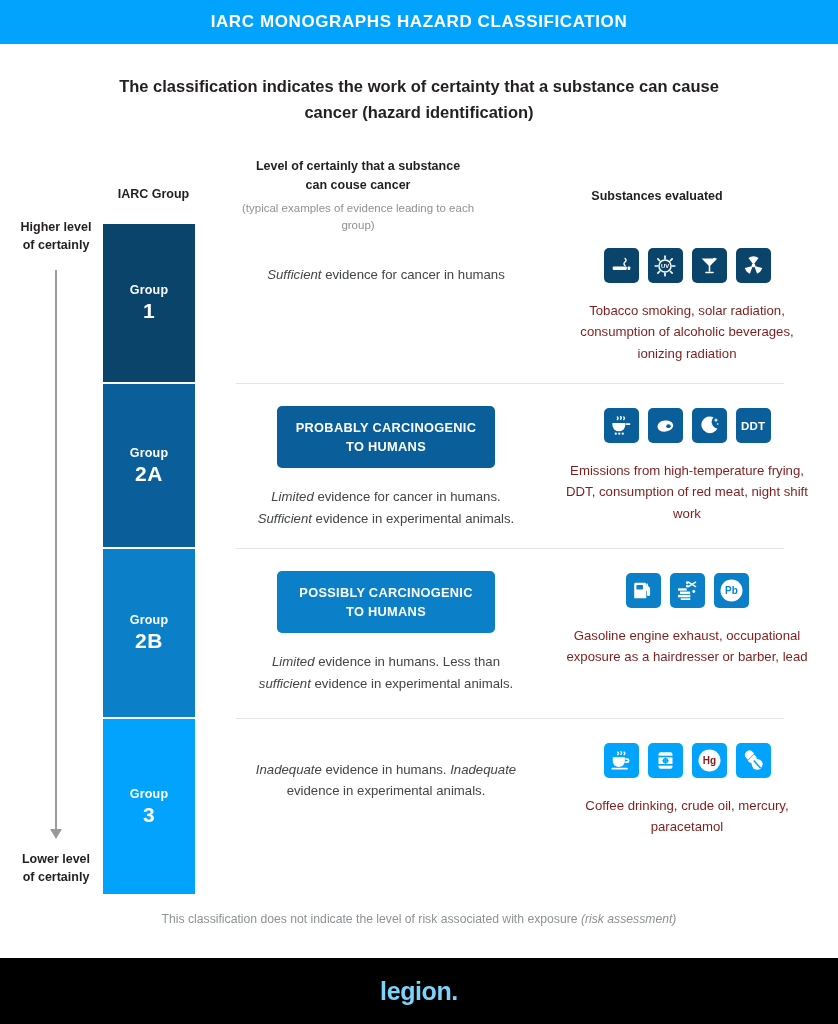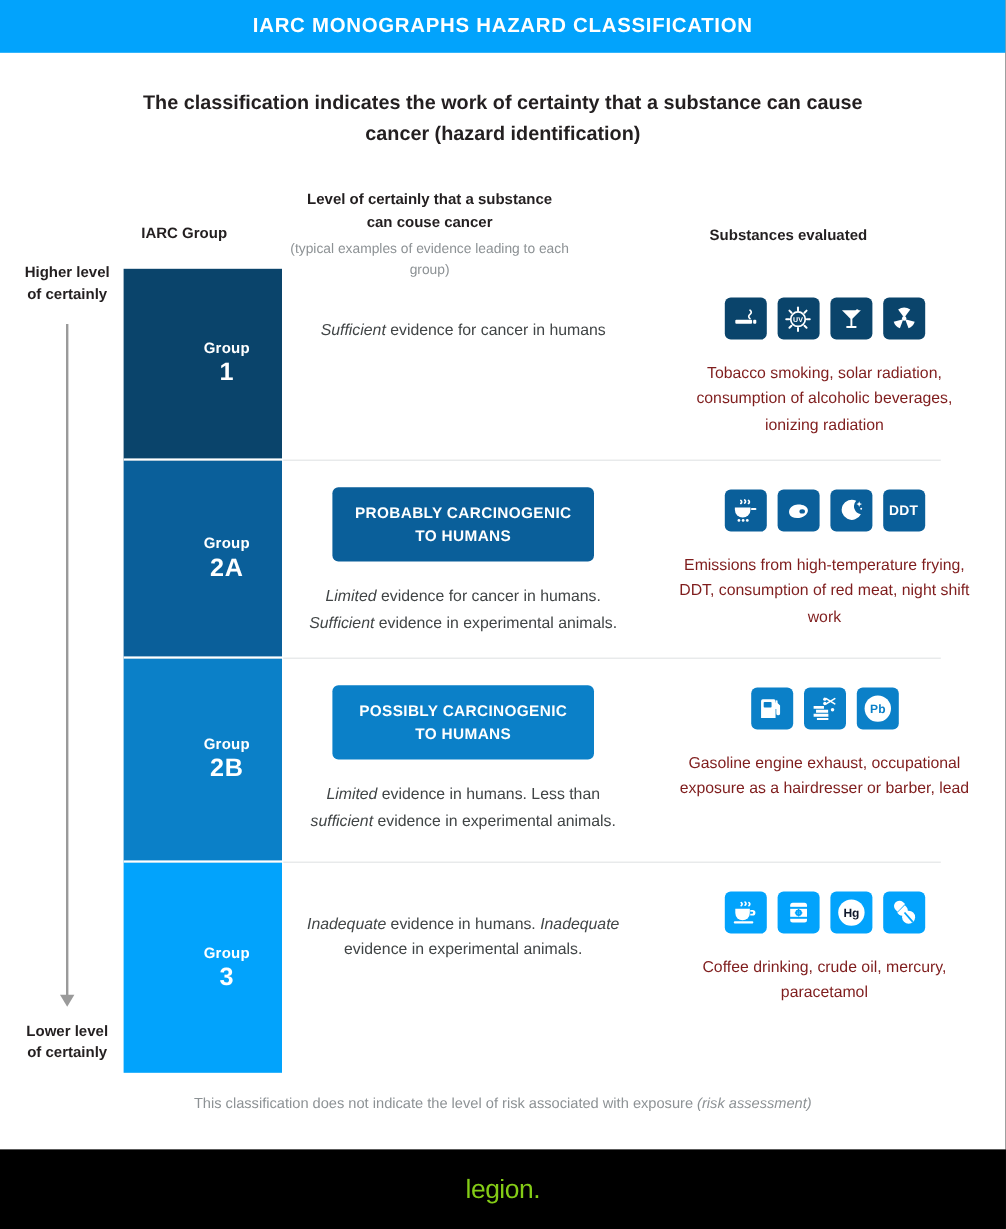--- a/index.html
+++ b/index.html
@@ -171,21 +171,20 @@
     left: 103px;
     top: 0;
     width: 92px;
     bottom: 0;
     border-bottom: 2px solid #ffffff;
     display: flex;
     flex-direction: column;
     align-items: center;
     justify-content: center;
     color: #ffffff;
-    padding-left: 40px;
   }
   .row:last-child .bar { border-bottom: none; }
   .bar-word {
     font-size: 12.5px;
     font-weight: bold;
     letter-spacing: 0.2px;
   }
   .bar-num {
     font-size: 21px;
     font-weight: bold;
@@ -273,23 +272,23 @@
     left: 0;
     top: 958px;
     width: 838px;
     height: 66px;
     background: #000000;
     display: flex;
     align-items: center;
     justify-content: center;
   }
   .logo {
-    color: #84cc16;
-    font-size: 22px;
-    font-weight: normal;
+    color: #7dd3fc;
+    font-size: 25px;
+    font-weight: bold;
     letter-spacing: -0.4px;
   }
 </style>
 </head>
 <body>
 
 <div class="page">
   <div class="card">
 
     <div class="header-band">
@@ -510,21 +509,21 @@
                     <rect x="2.8" y="16" width="18.4" height="1.9" fill="#02a3fc"></rect>
                     <circle cx="12" cy="12.2" r="3.1" fill="#02a3fc"></circle>
                     <circle cx="12" cy="12.2" r="1.3" fill="#ffffff"></circle>
                     <g stroke="#02a3fc" stroke-width="1.1">
                       <line x1="12" y1="8.6" x2="12" y2="15.8"></line>
                       <line x1="8.4" y1="12.2" x2="15.6" y2="12.2"></line>
                     </g>
                   </g>
                 </svg>
               </div>
-              <div class="ibox" style="background: rgb(2, 163, 252); color: #0f172a;">
+              <div class="ibox" style="background: rgb(2, 163, 252); color: #7f1d1d;">
                 <svg width="27" height="27" viewBox="0 0 28 28">
                   <circle cx="14" cy="14" r="11.4" fill="#ffffff"></circle>
                   <text x="14" y="17.9" text-anchor="middle" font-size="10.4" font-weight="bold" font-family="Liberation Sans, sans-serif" fill="currentColor">Hg</text>
                 </svg>
               </div>
               <div class="ibox" style="background: rgb(2, 163, 252); color: rgb(2, 163, 252);">
                 <svg width="21" height="21" viewBox="0 0 24 24">
                   <g fill="#ffffff">
                     <path d="M3.6 9.1a5.1 5.1 0 0 1 7.2-7.2l2 2-7.2 7.2z"></path>
                     <path d="M12.6 5l1.6 1.6a5.1 5.1 0 0 1-7.2 7.2L5.4 12.2z"></path>

